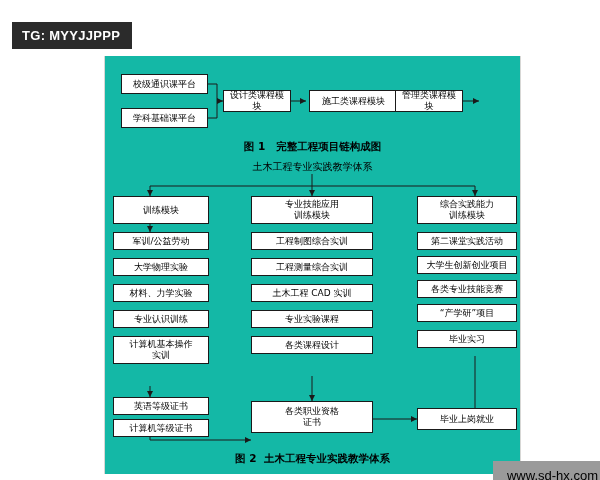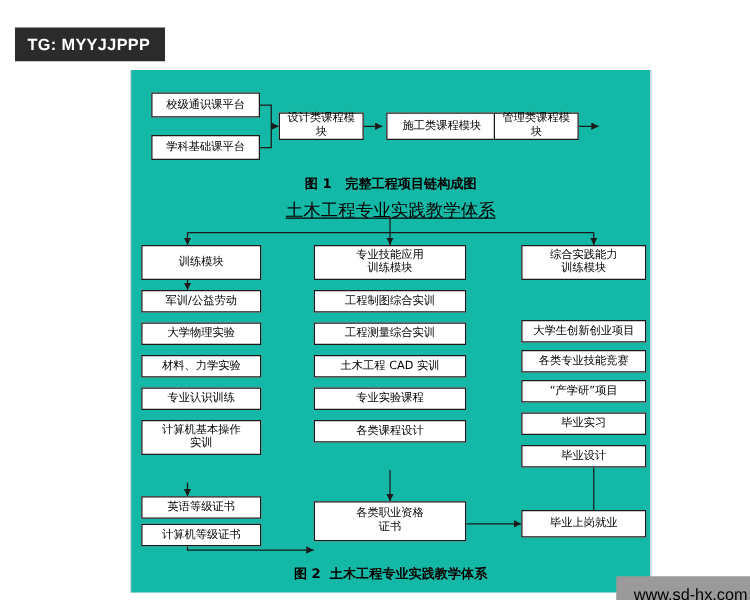--- a/index.html
+++ b/index.html
@@ -76,26 +76,25 @@
     position: absolute;
     font-size: 10.5px;
     font-weight: bold;
     color: #000;
     text-align: center;
     font-family: "DejaVu Sans", sans-serif;
     white-space: pre;
   }
   .subtitle {
     position: absolute;
-    font-size: 14px;
+    font-size: 10px;
     color: #000;
     text-align: center;
     font-family: "DejaVu Sans", sans-serif;
     white-space: pre;
-    text-decoration: underline;
   }
   svg.wires {
     position: absolute;
     left: 0; top: 0;
     width: 415px; height: 418px;
     pointer-events: none;
   }
 </style>
 </head>
 <body>
@@ -162,25 +161,25 @@
 实训</div>
       <div class="box" style="left:8px;top:341px;width:96px;height:18px;">英语等级证书</div>
       <div class="box" style="left:8px;top:363px;width:96px;height:18px;">计算机等级证书</div>
 
       <div class="box" style="left:146px;top:176px;width:122px;height:18px;">工程制图综合实训</div>
       <div class="box" style="left:146px;top:202px;width:122px;height:18px;">工程测量综合实训</div>
       <div class="box" style="left:146px;top:228px;width:122px;height:18px;">土木工程 CAD 实训</div>
       <div class="box" style="left:146px;top:254px;width:122px;height:18px;">专业实验课程</div>
       <div class="box" style="left:146px;top:280px;width:122px;height:18px;">各类课程设计</div>
 
+      <div class="box" style="left:312px;top:176px;width:100px;height:18px;">第二课堂实践活动</div>
       <div class="box" style="left:312px;top:200px;width:100px;height:18px;">大学生创新创业项目</div>
       <div class="box" style="left:312px;top:224px;width:100px;height:18px;">各类专业技能竞赛</div>
       <div class="box" style="left:312px;top:248px;width:100px;height:18px;">“产学研”项目</div>
       <div class="box" style="left:312px;top:274px;width:100px;height:18px;">毕业实习</div>
-      <div class="box" style="left:312px;top:300px;width:100px;height:18px;">毕业设计</div>
 
       <div class="box" style="left:146px;top:345px;width:122px;height:32px;">各类职业资格
 证书</div>
       <div class="box" style="left:312px;top:352px;width:100px;height:22px;">毕业上岗就业</div>
 
       <div class="caption" style="left:0;top:396px;width:415px;">图 2  土木工程专业实践教学体系</div>
     </div>
   </div>
 </div>
 

